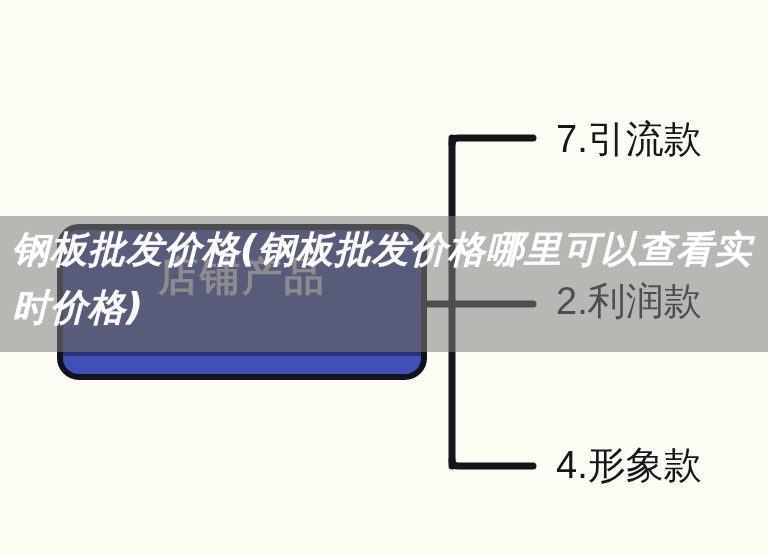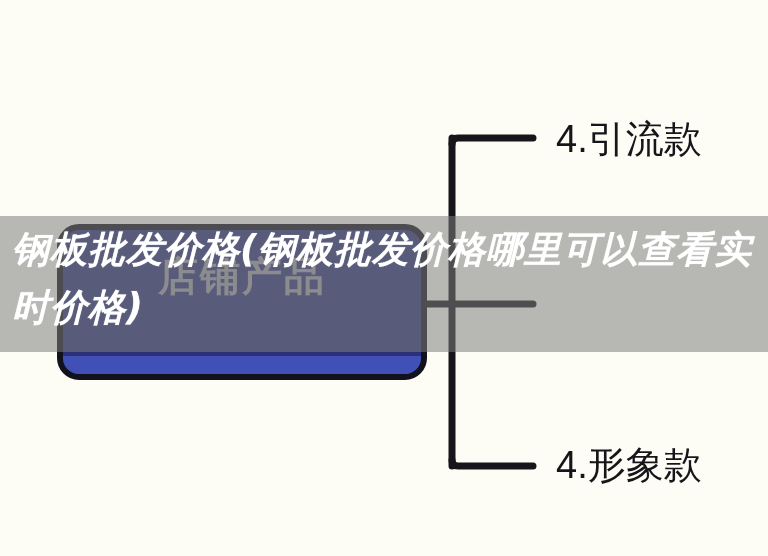--- a/index.html
+++ b/index.html
@@ -137,19 +137,20 @@
     <svg width="120" height="360" viewBox="0 0 120 360">
       <g fill="none" stroke="#16161a" stroke-width="7" stroke-linecap="round" stroke-linejoin="round">
         <path d="M 27 346 L 27 18"></path>
         <path d="M 27 24 Q 27 18 33 18 L 108 18"></path>
         <path d="M 0 184 L 108 184"></path>
         <path d="M 27 340 Q 27 346 33 346 L 108 346"></path>
       </g>
     </svg>
   </div>
 
-  <div class="branch-label l1">4.引流款</div>
+  <div class="branch-label l1">7.引流款</div>
+  <div class="branch-label l2">2.利润款</div>
   <div class="branch-label l3">4.形象款</div>
 
   <div class="caption-band"></div>
   <div class="caption-title">钢板批发价格(钢板批发价格哪里可以查看实时价格)</div>
 
 </div>
 
 </body></html>

